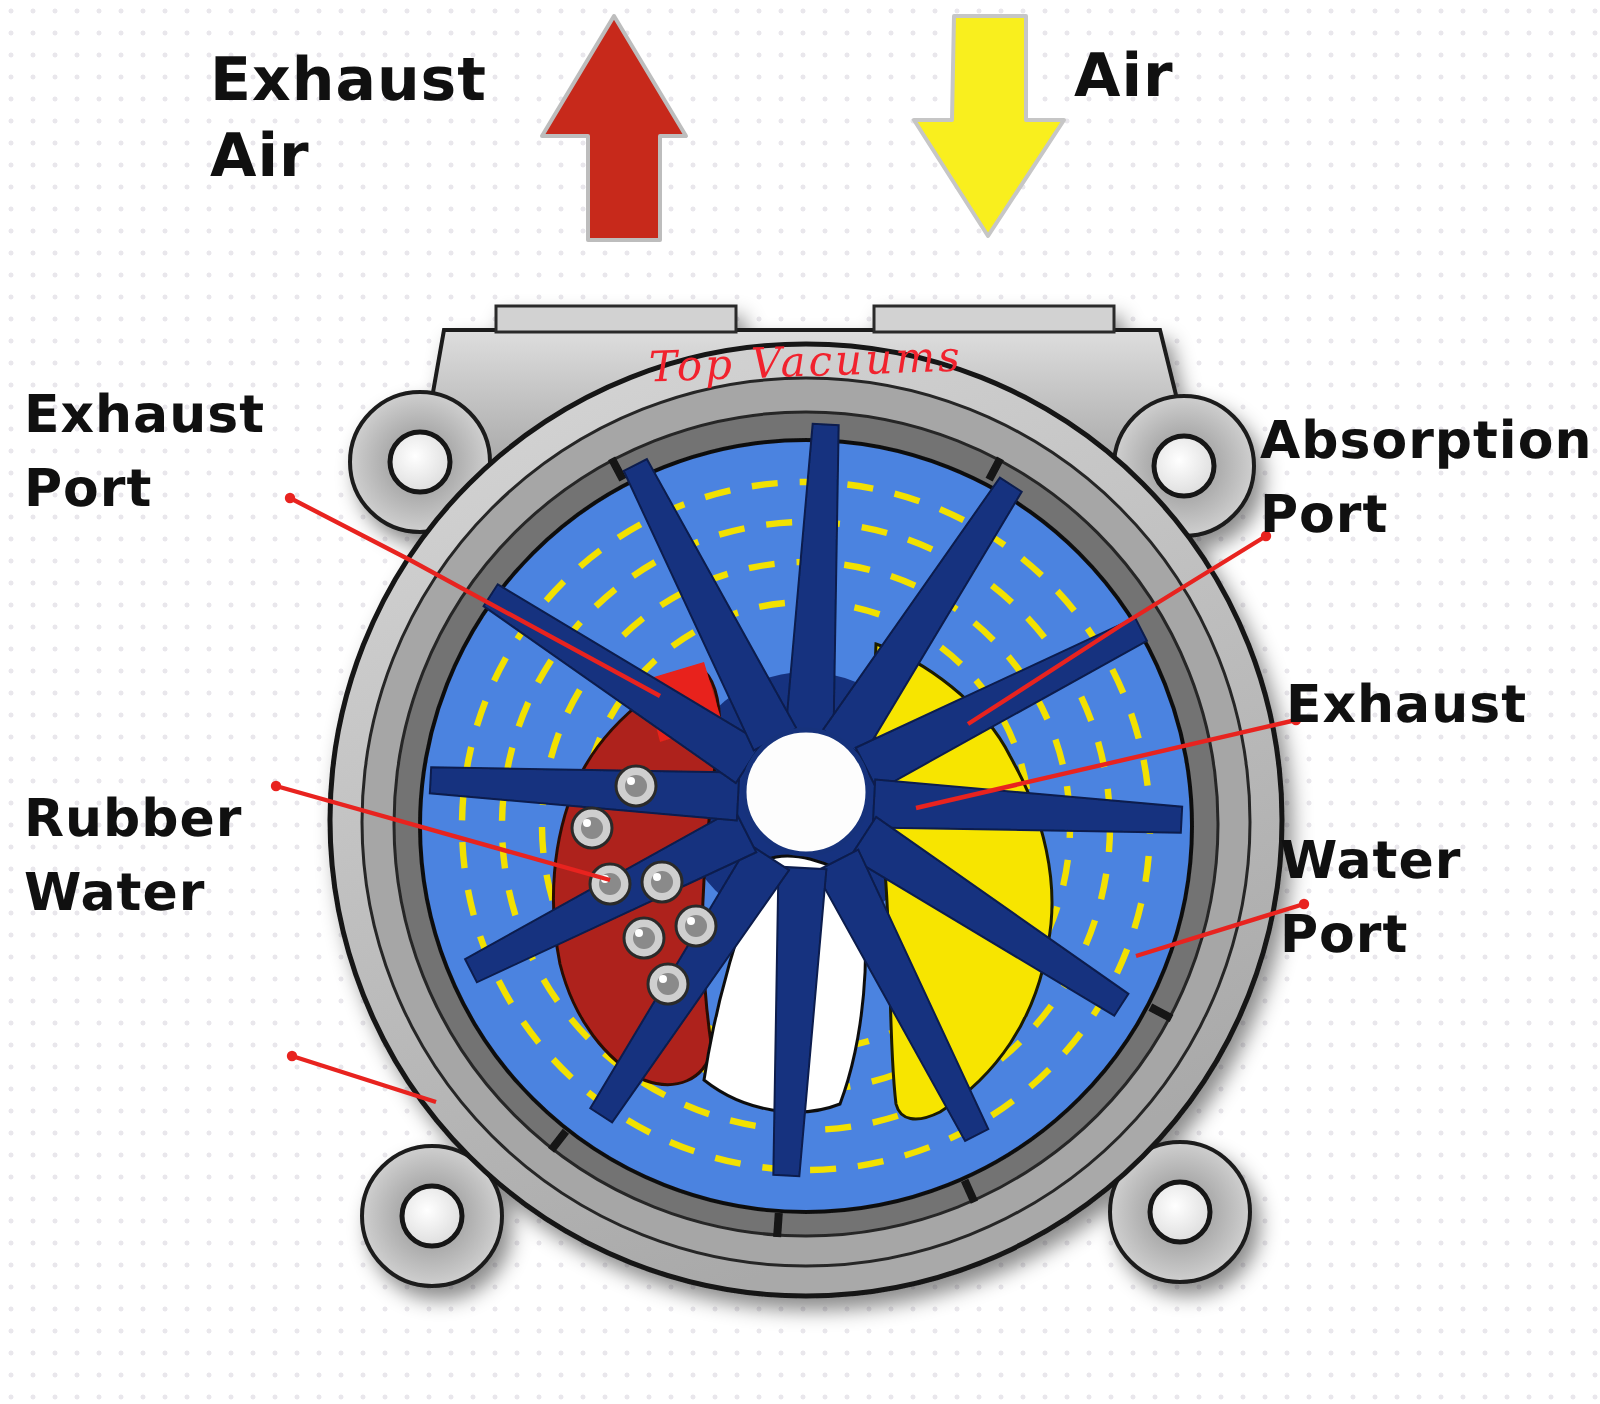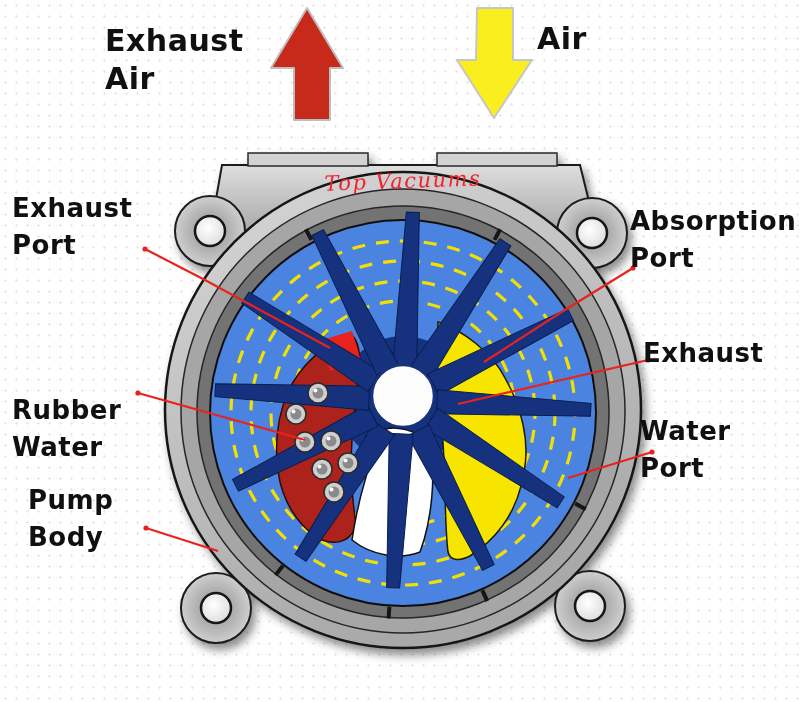--- a/index.html
+++ b/index.html
@@ -195,18 +195,14 @@
     <div>Rubber</div>
     <div>Water</div>
   </div>
   <div class="lbl part" style="left:643px;top:335px;width:135px;">
     <div>Exhaust</div>
   </div>
   <div class="lbl part" style="left:640px;top:413px;width:125px;">
     <div>Water</div>
     <div>Port</div>
   </div>
-  <div class="lbl part" style="left:28px;top:482px;width:132px;">
-    <div>Pump</div>
-    <div>Body</div>
-  </div>
 
 </div>
 
 </body></html>

